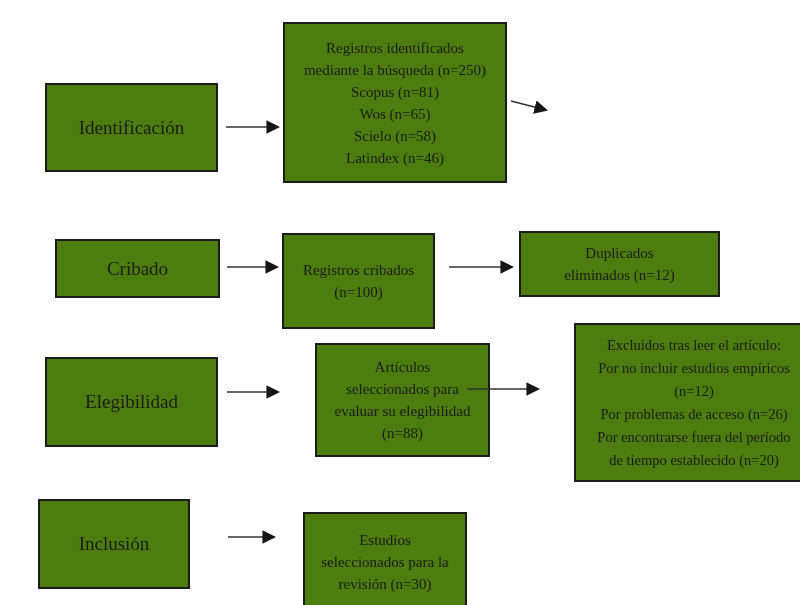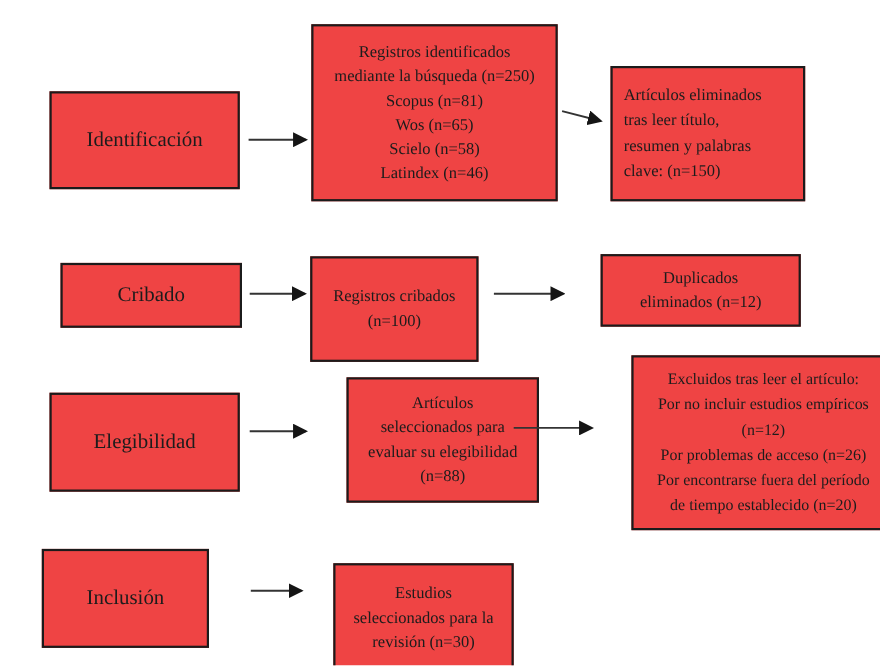--- a/index.html
+++ b/index.html
@@ -13,21 +13,21 @@
     height: 605px;
     background: #ffffff;
     font-family: "Liberation Serif", "DejaVu Serif", serif;
     color: #1c1c1c;
     overflow: hidden;
   }
   .box {
     position: absolute;
     box-sizing: border-box;
     border: 2px solid #1b1b1b;
-    background: #ef4444;
+    background: #4d7c0f;
     display: flex;
     align-items: center;
     justify-content: center;
     text-align: center;
     white-space: pre-line;
     font-size: 15px;
     line-height: 22px;
     padding: 2px 3px;
   }
   .stage-label {
@@ -41,21 +41,21 @@
   .b-label-4 { left: 38px;  top: 499px; width: 152px; height: 90px; }
   
   .b-main-1  { left: 283px; top: 22px;  width: 224px; height: 161px; }
   .b-main-2  { left: 282px; top: 233px; width: 153px; height: 96px; }
   .b-main-3  { left: 288px; top: 343px; width: 175px; height: 114px; margin-left: 27px; }
   .b-main-4  { left: 303px; top: 491px; width: 164px; height: 99px; margin-top: 21px; }
   
   .b-side-1  { left: 555px; top: 60px;  width: 177px; height: 123px;
                justify-content: flex-start; text-align: left;
                padding-left: 10px; line-height: 23px; }
-  .b-side-2  { left: 546px; top: 231px; width: 182px; height: 66px; }
+  .b-side-2  { left: 519px; top: 231px; width: 201px; height: 66px; }
   .b-side-3  { left: 545px; top: 323px; width: 240px; height: 159px;
                font-size: 14.5px; line-height: 23px; padding: 2px 1px; margin-left: 29px; }
   .arrow-layer {
     position: absolute;
     left: 0; top: 0;
     width: 800px; height: 605px;
     pointer-events: none;
   }
 </style>
 </head>
@@ -77,24 +77,20 @@
   <div class="box b-main-2">Registros cribados
 (n=100)</div>
   <div class="box b-main-3">Artículos
 seleccionados para
 evaluar su elegibilidad
 (n=88)</div>
   <div class="box b-main-4">Estudios
 seleccionados para la
 revisión (n=30)</div>
 
-  <div class="box b-side-1">Artículos eliminados
-tras leer título,
-resumen y palabras
-clave: (n=150)</div>
   <div class="box b-side-2">Duplicados
 eliminados (n=12)</div>
   <div class="box b-side-3">Excluidos tras leer el artículo:
 Por no incluir estudios empíricos
 (n=12)
 Por problemas de acceso (n=26)
 Por encontrarse fuera del período
 de tiempo establecido (n=20)</div>
 
   <svg class="arrow-layer" viewBox="0 0 800 605" xmlns="http://www.w3.org/2000/svg">

